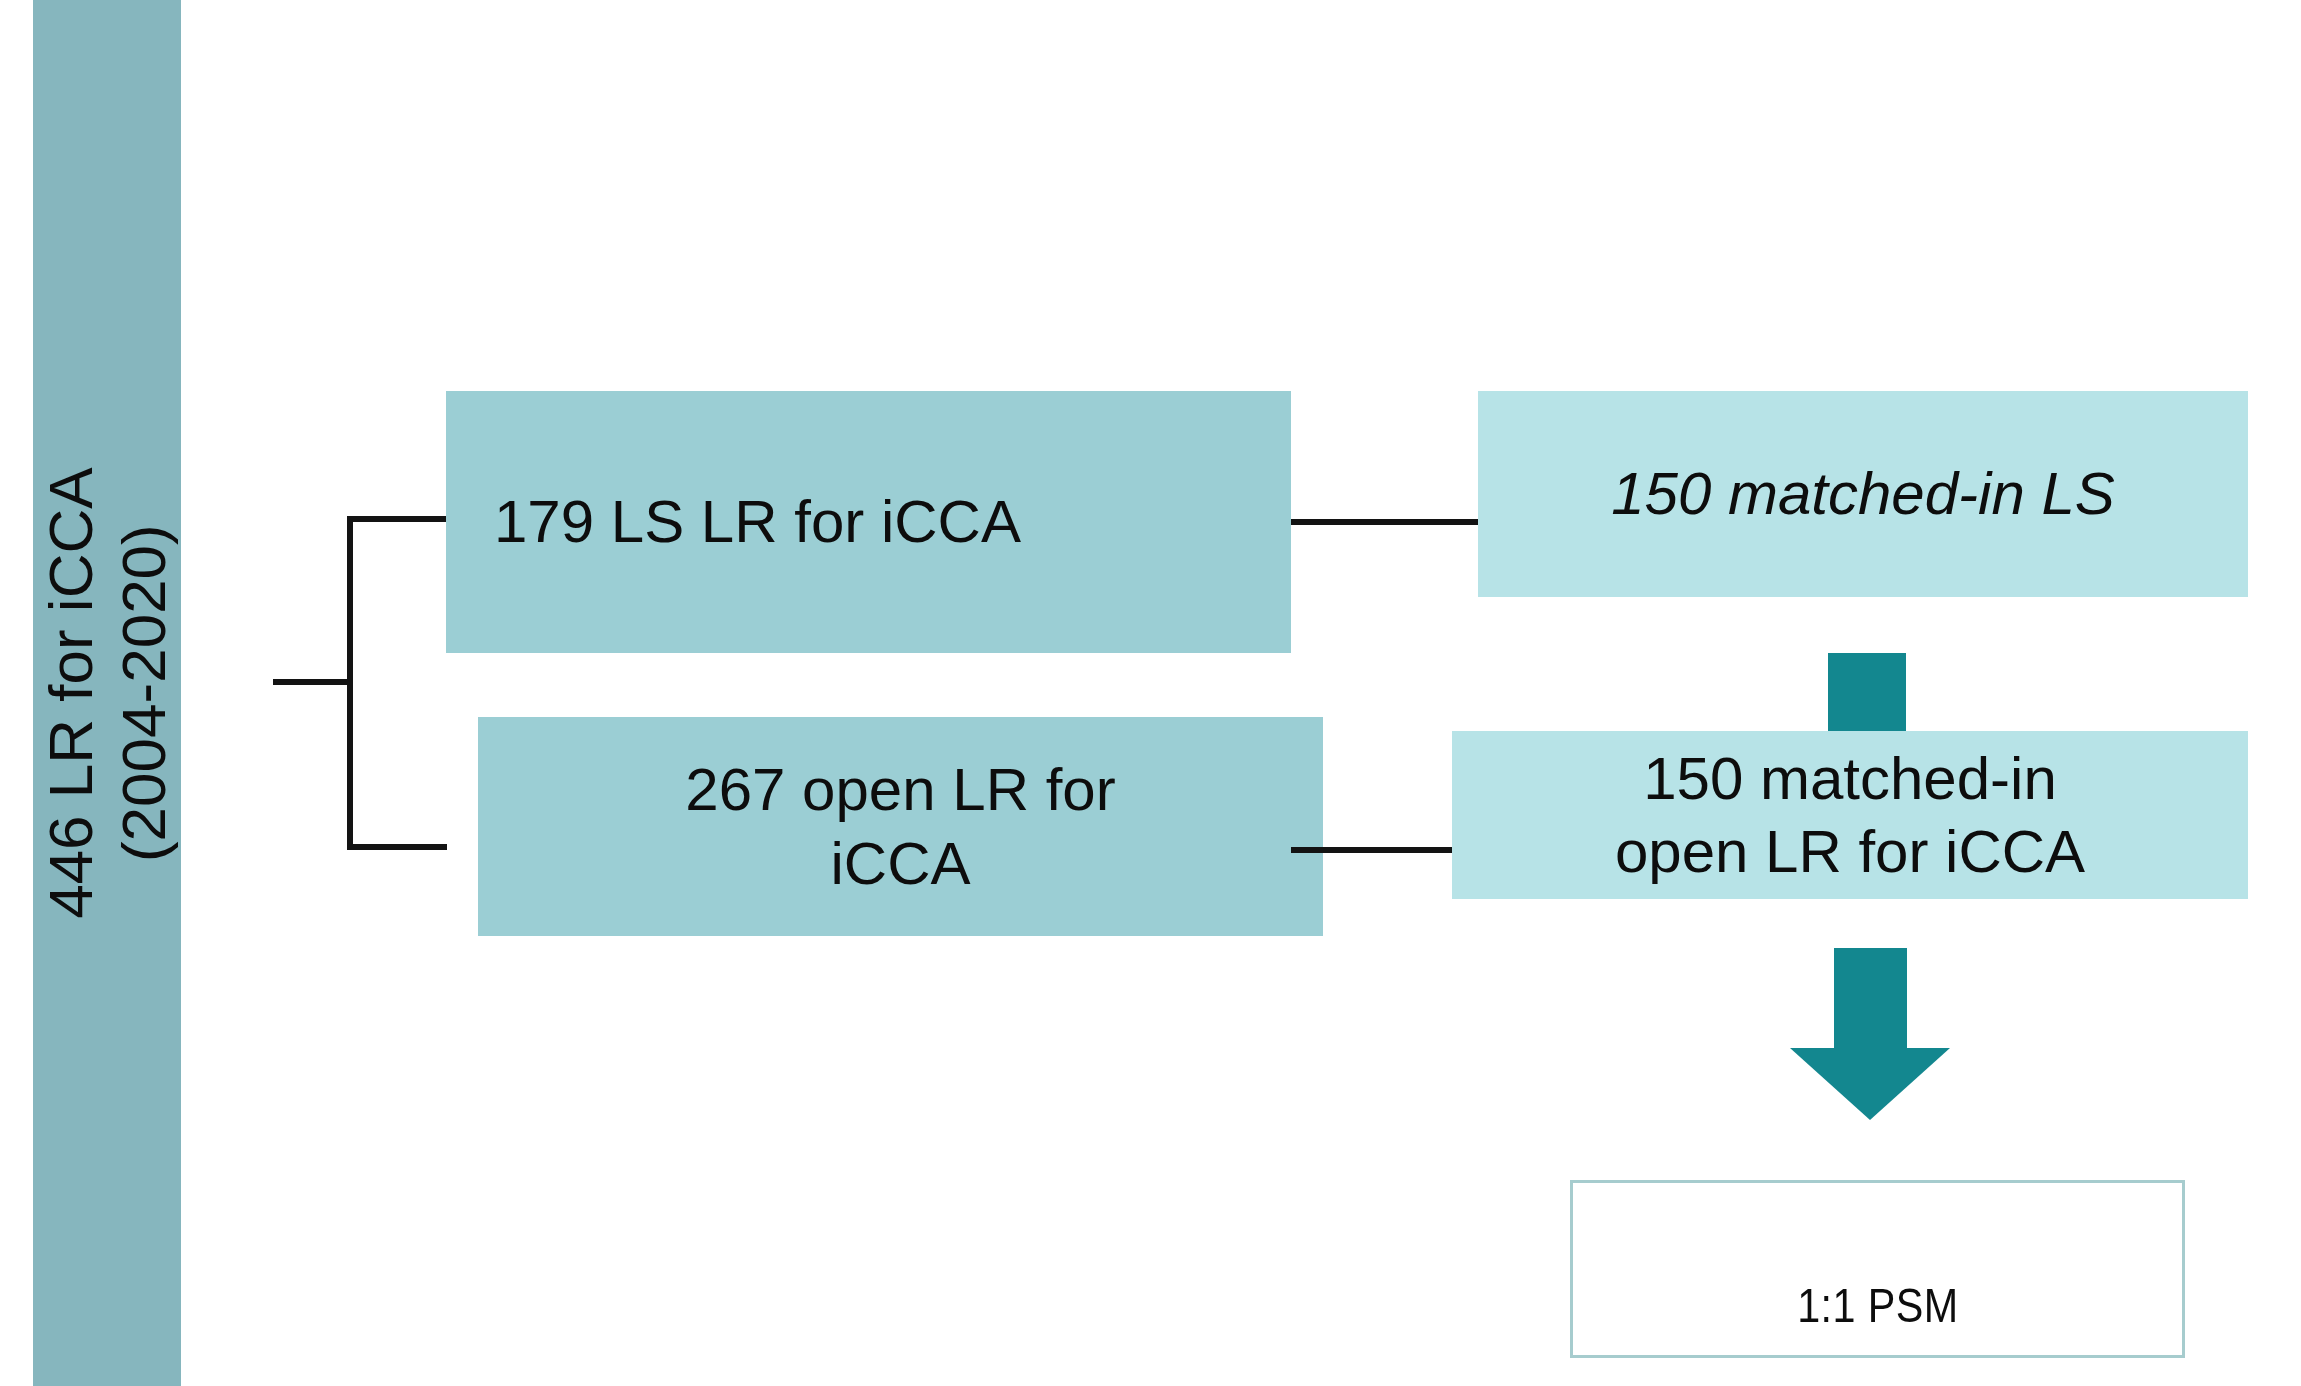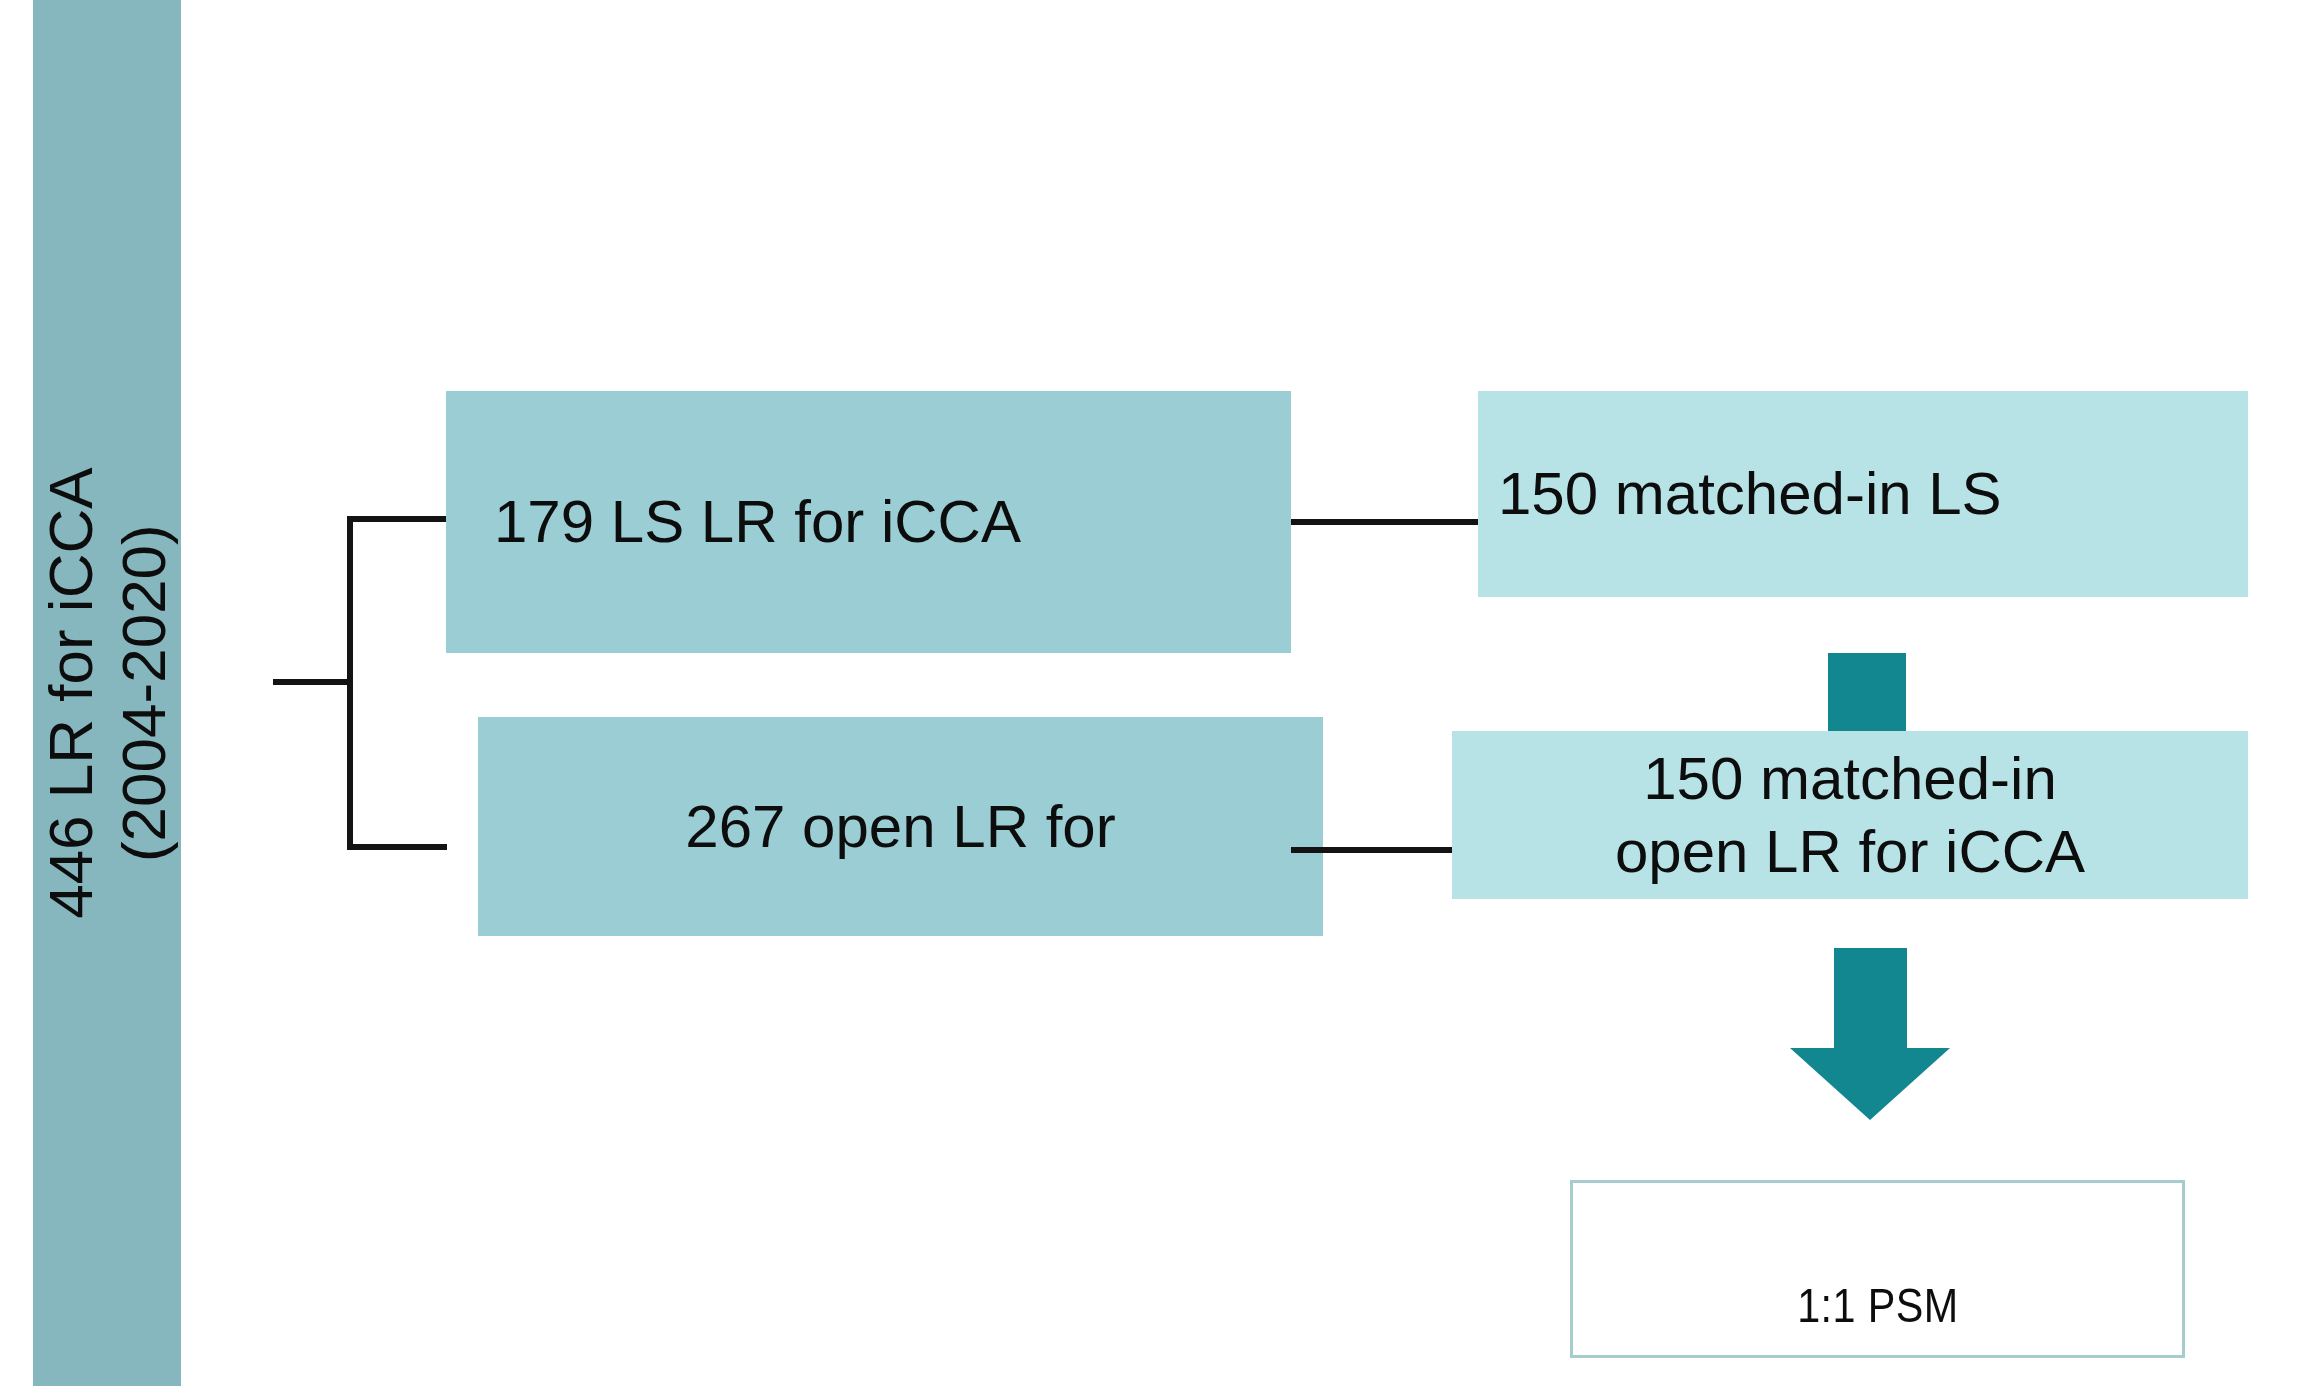--- a/index.html
+++ b/index.html
@@ -110,21 +110,22 @@
   .box-right {
     background: #b7e3e7;
     padding-left: 20px;
     padding-right: 20px;
   }
   .box-right-ls {
     left: 1478px;
     top: 391px;
     width: 770px;
     height: 206px;
-    text-align: left;
+    text-align: center;
+    font-style: italic;
   }
   .box-right-ls .ln.indent { padding-left: 55px; }
   .box-right-open {
     left: 1452px;
     top: 731px;
     width: 796px;
     height: 168px;
     text-align: center;
   }
 
@@ -214,20 +215,21 @@
   <div class="bracket-spine"></div>
   <div class="bracket-arm-top"></div>
   <div class="bracket-arm-bottom"></div>
 
   <div class="box box-mid box-mid-ls">
     <span class="ln">179 LS LR for iCCA</span>
   </div>
 
   <div class="box box-mid box-mid-open">
     <span class="ln">267 open LR for</span>
+    <span class="ln">iCCA</span>
   </div>
 
   <div class="link-line link-ls"></div>
   <div class="link-line link-open"></div>
 
   <div class="box box-right box-right-ls">
     <span class="ln">150 matched-in LS</span>
   </div>
 
   <div class="teal-block"></div>

